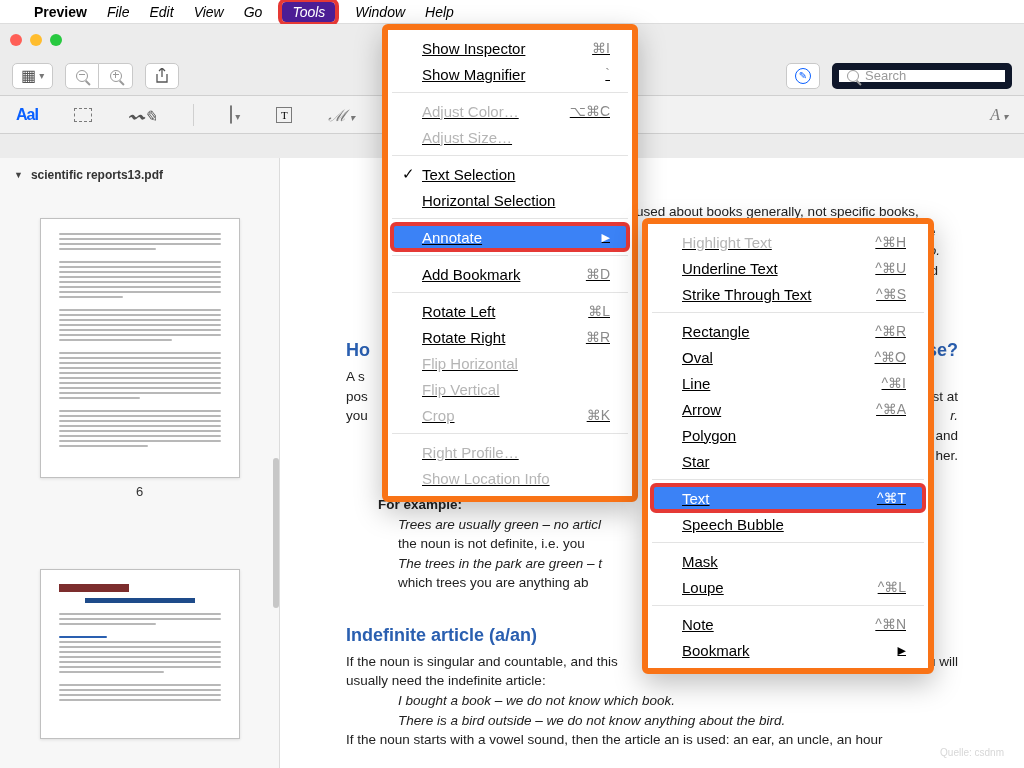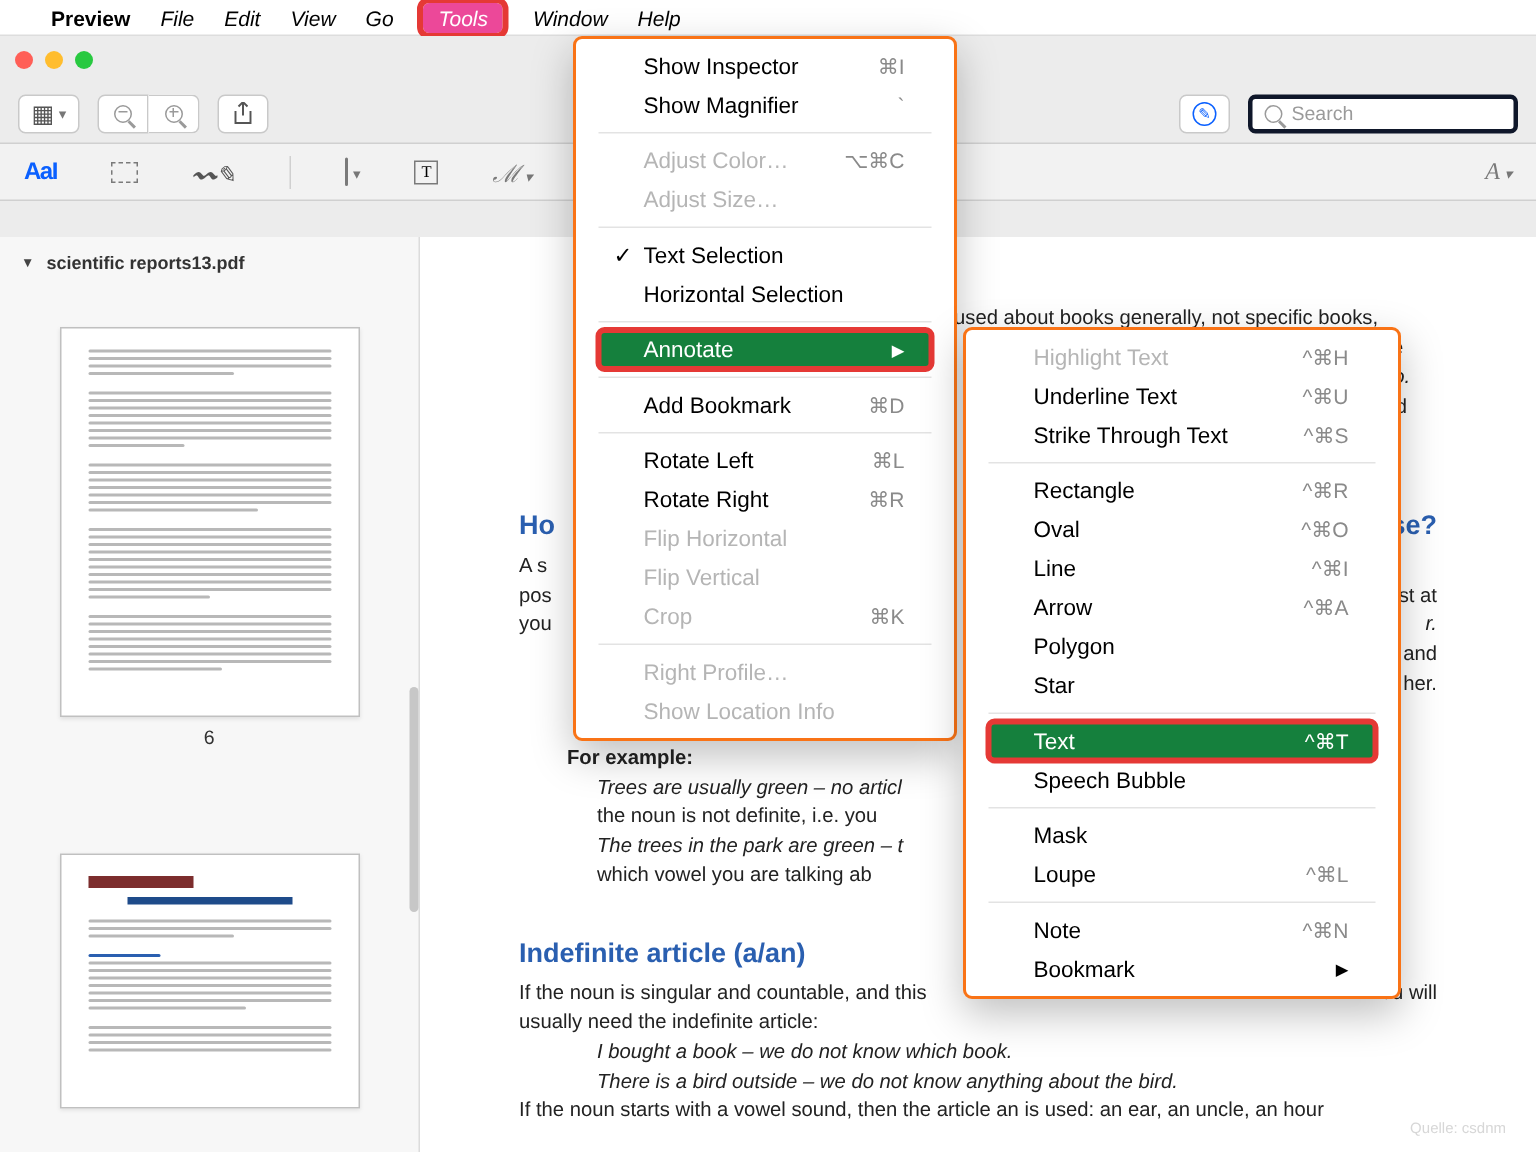--- a/index.html
+++ b/index.html
@@ -3,38 +3,38 @@
 <meta charset="utf-8">
 <style>
 * { margin: 0; padding: 0; box-sizing: border-box; font-family: -apple-system, "Helvetica Neue", Helvetica, Arial, sans-serif; }
 html, body { width: 1024px; height: 768px; background: #f0f0f0; overflow: hidden; }
 
 
 .menubar { height: 24px; background: #fff; display: flex; align-items: center; padding: 0 14px; gap: 20px; font-size: 14px; border-bottom: 1px solid #ddd; }
 .menubar .apple { font-size: 16px; }
 .menubar .appname { font-weight: 700; }
 .menubar .mitem { cursor: default; font-style: italic; }
-.menubar .mitem.sel { background: #ec4899; color: #fff; padding: 2px 10px; border-radius: 4px; }
+.menubar .mitem.sel { background: #4c1d95; color: #fff; padding: 2px 10px; border-radius: 4px; }
 .menubar .key-red { outline: 4px solid #e53935; border-radius: 6px; }
 
 
 .window { position: absolute; left: 0; right: 0; top: 24px; bottom: 0; background: #ececec; }
 .titlebar { height: 32px; display: flex; align-items: center; padding: 0 10px; gap: 8px; }
 .tlight { width: 12px; height: 12px; border-radius: 50%; display: inline-block; }
 .tlight.r { background: #ff5f57; }
 .tlight.y { background: #ffbd2e; }
 .tlight.g { background: #28c940; }
 .doc-icon { width: 14px; height: 16px; background: #fff; border: 1px solid #bbb; border-radius: 2px; margin-left: 330px; }
 .titlebar-text { font-size: 13px; color: #555; }
 
 .toolbar { height: 40px; display: flex; align-items: center; padding: 0 12px; gap: 12px; border-bottom: 1px solid #d0d0d0; }
 .tbtn { height: 26px; min-width: 34px; border: 1px solid #c9c9c9; border-radius: 5px; background: #fff; display: inline-flex; align-items: center; justify-content: center; padding: 0 8px; color: #555; }
 .tbtn.seg { border-radius: 5px 0 0 5px; }
 .tbtn.segr { border-radius: 0 5px 5px 0; border-left: none; }
-.search { margin-left: auto; width: 180px; height: 26px; border: 3px solid #0f172a; border-radius: 5px; background: #fff; display: flex; align-items: center; padding: 0 8px; color: #9a9a9a; font-size: 13px; gap: 6px; }
+.search { margin-left: auto; width: 180px; height: 26px; border: 7px solid #0f172a; border-radius: 5px; background: #fff; display: flex; align-items: center; padding: 0 8px; color: #9a9a9a; font-size: 13px; gap: 6px; }
 .mag { width: 12px; height: 12px; border: 1.5px solid #9a9a9a; border-radius: 50%; position: relative; }
 .mag::after { content: ""; position: absolute; width: 6px; height: 1.5px; background: #9a9a9a; transform: rotate(45deg); bottom: -3px; right: -4px; }
 
 .anntoolbar { height: 38px; display: flex; align-items: center; padding: 0 16px; gap: 36px; border-bottom: 1px solid #d0d0d0; background: #f2f2f2; }
 .aai { color: #0a60ff; font-weight: 700; font-size: 16px; letter-spacing: -1px; }
 .sel-rect { width: 18px; height: 14px; border: 1.5px dashed #7a7a7a; }
 .shape-circ { width: 16px; height: 16px; border: 1.5px solid #7a7a7a; border-radius: 3px; }
 .txt-t { width: 16px; height: 16px; border: 1px solid #7a7a7a; display: flex; align-items: center; justify-content: center; font-size: 11px; font-family: Georgia, serif; }
 .sig { font-style: italic; font-family: cursive; color: #7a7a7a; }
 .fontA { font-family: Georgia, serif; font-style: italic; color: #7a7a7a; }
@@ -57,25 +57,25 @@
 .page { flex: 1; background: #fff; padding: 44px 66px; overflow: hidden; position: relative; }
 .page p, .page li { font-size: 13.5px; line-height: 1.45; color: #222; }
 .page h2 { font-size: 18px; color: #2a5fb0; font-weight: 700; margin: 14px 0 6px; }
 .page .sub { margin-left: 52px; }
 .page .sub2 { margin-left: 32px; }
 .page .ital { font-style: italic; }
 .page .bold { font-weight: 700; }
 .watermark { position: absolute; bottom: 10px; right: 20px; font-size: 10px; color: #d7d7d7; }
 
 
-.menu { position: absolute; background: #fff; border: 2px solid #f97316; border-radius: 6px; box-shadow: 0 10px 28px rgba(0,0,0,.25); font-size: 15px; padding: 5px 15px; }
+.menu { position: absolute; background: #fff; border: 6px solid #f97316; border-radius: 6px; box-shadow: 0 10px 28px rgba(0,0,0,.25); font-size: 15px; padding: 5px 4px; text-decoration: underline; }
 .menu .row { height: 26px; display: flex; align-items: center; padding: 0 18px 0 30px; position: relative; white-space: nowrap; }
 .menu .row .chk { position: absolute; left: 10px; }
 .menu .row.disabled { color: #b5b5b5; }
-.menu .row.selected { background: #15803d; color: #fff; }
+.menu .row.selected { background: #3b82f6; color: #fff; }
 .menu .row .rt { margin-left: auto; padding-left: 26px; color: #8a8a8a; font-size: 14px; }
 .menu .row.selected .rt { color: #fff; }
 .menu .row .arrow { margin-left: auto; padding-left: 26px; font-size: 11px; }
 .menu hr { border: none; border-top: 1px solid #e3e3e3; margin: 5px 0; }
 .menu .row.key-red { outline: 4px solid #e53935; outline-offset: -2px; border-radius: 4px; }
 
 #menu-tools { top: 24px; left: 382px; width: 256px; }
 #menu-annotate { top: 218px; left: 642px; width: 292px; }
 
 .dd { font-size: 10px; color: #777; margin-left: 3px; }
@@ -251,21 +251,21 @@
           <p>you</p>
           <p class="ital">r.</p>
         </div>
       <p style="text-align:right">y and</p>
       <p style="text-align:right">her.</p>
       <div style="height:30px"></div>
       <p class="sub2 bold">For example:</p>
       <p class="sub"><span class="ital">Trees are usually green – no articl</span></p>
       <p class="sub"><span>the noun is not definite, i.e. you</span></p>
       <p class="sub"><span class="ital">The trees in the park are green – t</span></p>
-      <p class="sub"><span>which vowel you are talking ab</span></p>
+      <p class="sub"><span>which trees you are anything ab</span></p>
       <div style="height:18px"></div>
       <h2>Indefinite article (a/an)</h2>
       <div style="display:flex;justify-content:space-between">
           <p>If the noun is singular and countable, and this</p>
           <p>ou will</p>
         </div>
       <p>usually need the indefinite article:</p>
       <p class="sub ital">I bought a book – we do not know which book.</p>
       <p class="sub ital">There is a bird outside – we do not know anything about the bird.</p>
       <p><span>If the noun starts with a vowel sound, then the article an is used: an ear, an uncle, an hour</span></p>

